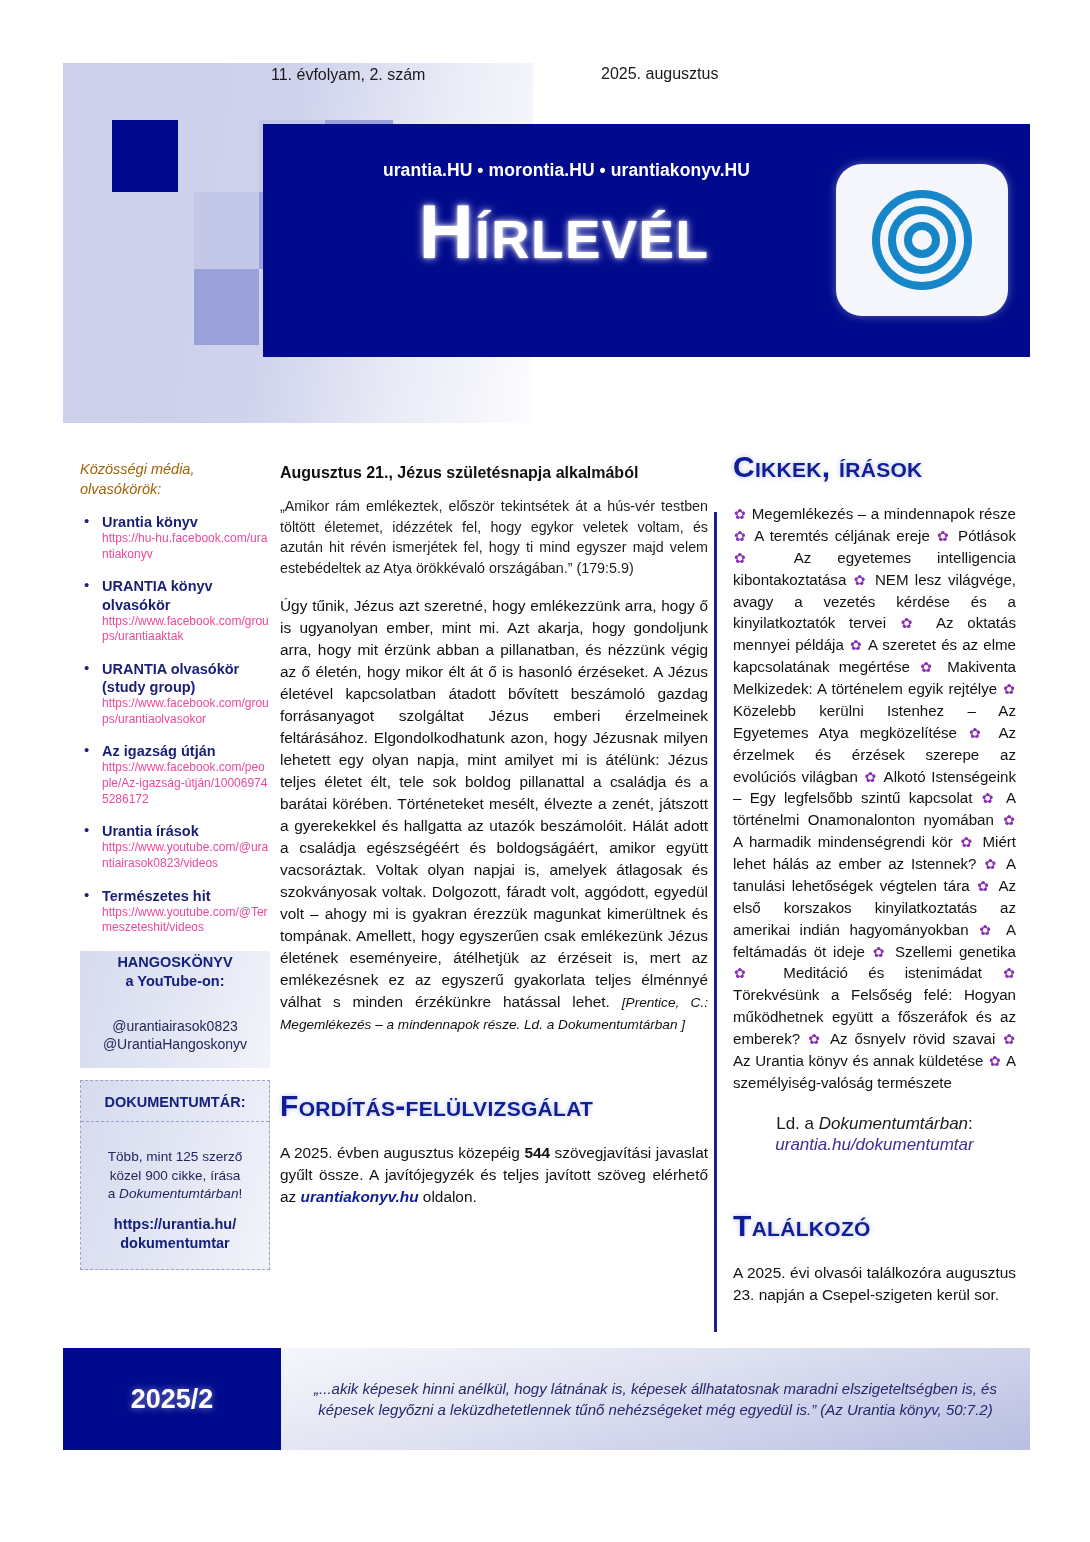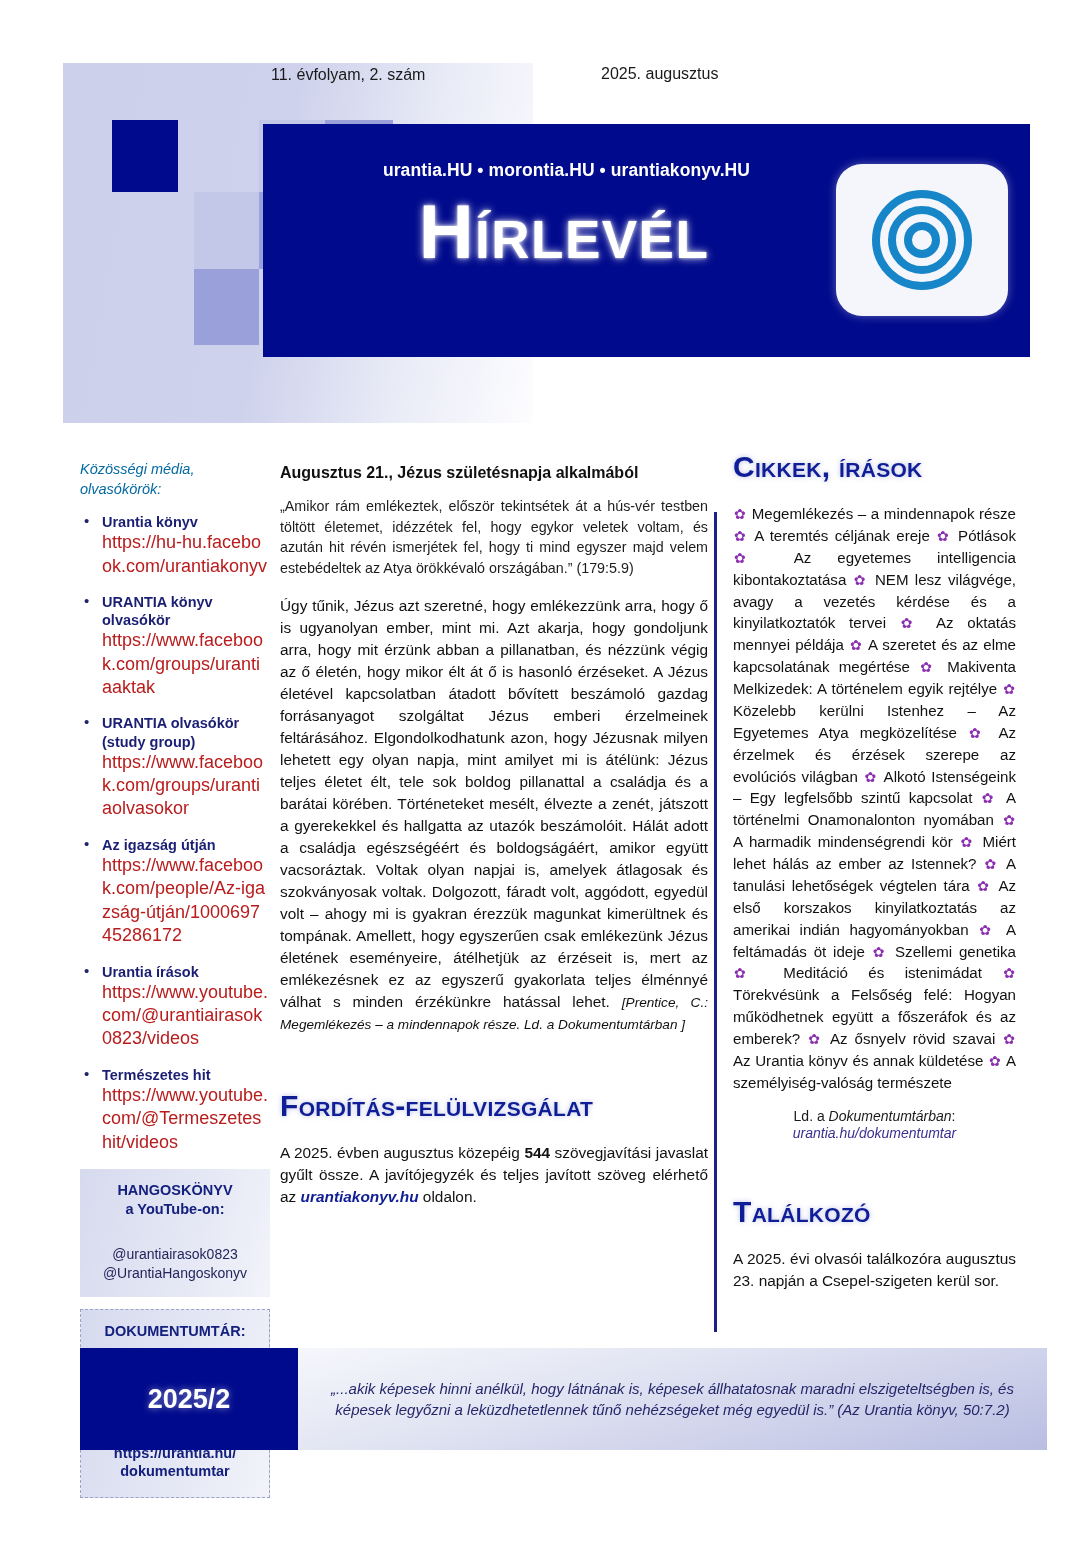--- a/index.html
+++ b/index.html
@@ -111,21 +111,21 @@
   
   .sidebar {
     position: absolute;
     left: 80px;
     top: 10px;
     width: 190px;
   }
   .sidebar-head {
     font-style: italic;
     font-size: 14.5px;
-    color: #0369a1;
+    color: #a16207;
     line-height: 1.35;
     margin-bottom: 14px;
   }
   ul.links {
     list-style: none;
     margin: 0;
     padding: 0;
   }
   ul.links li {
     position: relative;
@@ -141,31 +141,31 @@
     font-size: 15px;
   }
   .link-name {
     font-weight: bold;
     color: #1b1f74;
     font-size: 14.5px;
     line-height: 1.25;
     display: block;
   }
   .link-url {
-    color: #b91c1c;
-    font-size: 18px;
+    color: #ec4899;
+    font-size: 12px;
     line-height: 1.3;
     display: block;
     word-break: break-all;
   }
 
   .panel {
     margin-top: 4px;
     background: linear-gradient(105deg, #d6daee 0%, #e4e7f4 55%, #f2f3fa 100%);
-    padding: 12px 8px 14px 8px;
+    padding: 2px 8px 14px 8px;
     text-align: center;
   }
   .panel-title {
     font-weight: bold;
     color: #14207e;
     font-size: 14.5px;
     line-height: 1.3;
   }
   .panel-body {
     color: #23265c;
@@ -263,40 +263,40 @@
     text-align: justify;
     color: #111111;
     margin: 0;
   }
   .fl {
     color: #8a2fb0;
     font-size: 14px;
     padding: 0 1px;
   }
   .ld {
-    margin-top: 14px;
+    margin-top: 20px;
     text-align: center;
-    font-size: 14px;
+    font-size: 17px;
     color: #1a1a1a;
   }
   .ld i { font-style: italic; }
   .ld .url {
     display: block;
     font-style: italic;
     color: #3b2f92;
     margin-top: 1px;
   }
 
   .block-gap-mid { margin-top: 54px; }
   .block-gap-right { margin-top: 54px; }
 
   
   .footer {
     position: absolute;
-    left: 80px;
+    left: 63px;
     top: 1348px;
     width: 967px;
     height: 76px;
   }
   .footer-issue {
     position: absolute;
     left: 0; top: 0;
     width: 218px;
     height: 102px;
     background: #000a8c;

